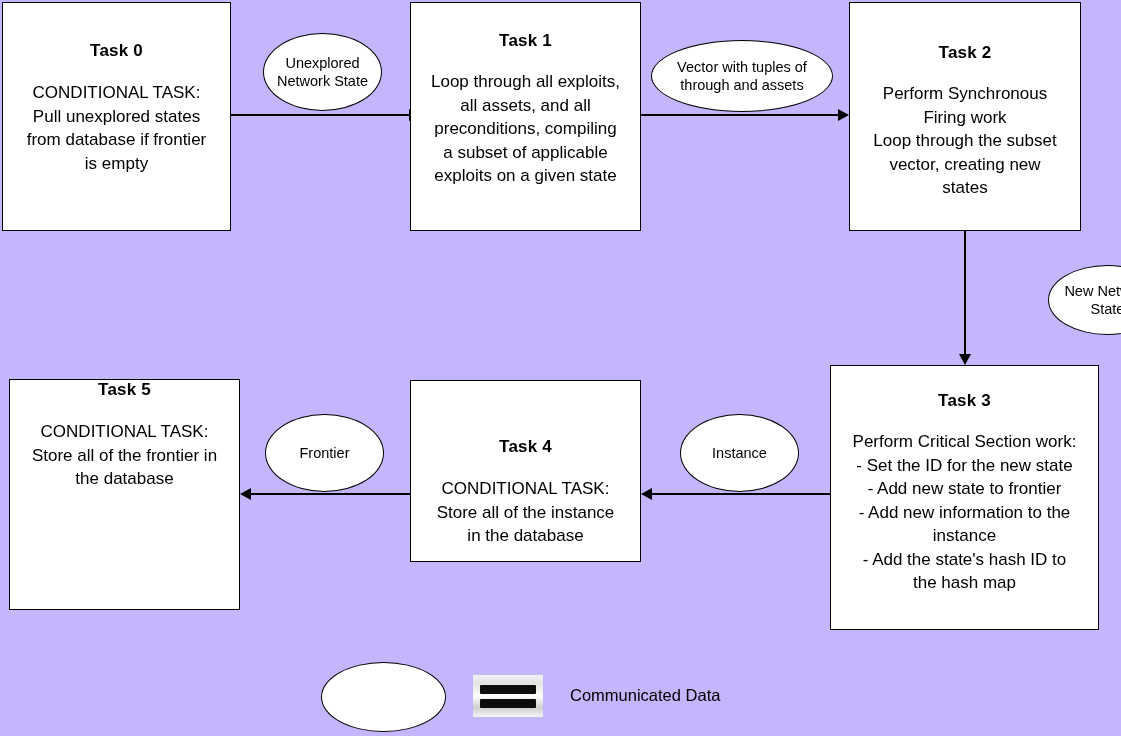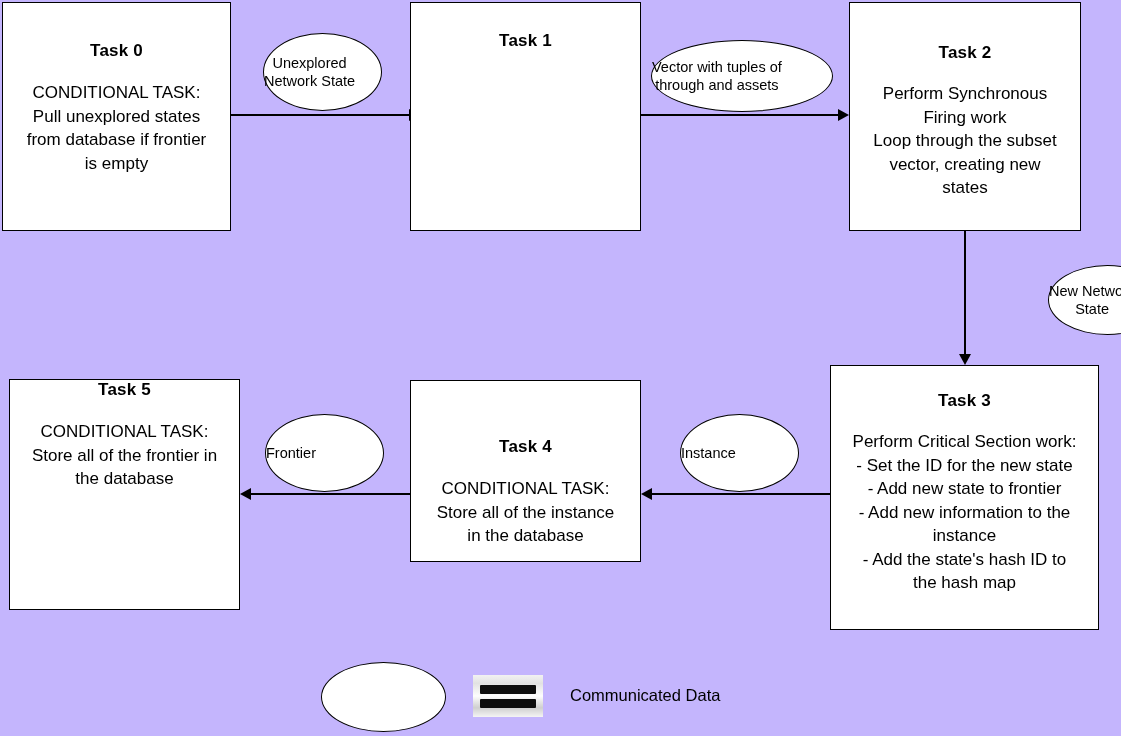--- a/index.html
+++ b/index.html
@@ -44,21 +44,21 @@
   }
   
   .ellipse {
     position: absolute;
     box-sizing: border-box;
     border: 1.4px solid #000000;
     border-radius: 50%;
     background: #ffffff;
     display: flex;
     align-items: center;
-    justify-content: flex-start;
+    justify-content: center;
     text-align: center;
     font-size: 14.5px;
     line-height: 18px;
     white-space: pre-line;
     z-index: 4;
   }
   
   .conn {
     position: absolute;
     background: #000000;
@@ -144,20 +144,25 @@
   <div class="task-box" style="left:2px; top:2px; width:229px; height:229px; padding-top:38px;">
     <div class="task-title">Task 0</div>
     <div class="task-body" style="margin-top:20px;">CONDITIONAL TASK:
 Pull unexplored states
 from database if frontier
 is empty</div>
   </div>
 
   <div class="task-box" style="left:410px; top:2px; width:231px; height:229px; padding-top:28px;">
     <div class="task-title">Task 1</div>
+    <div class="task-body" style="margin-top:19px;">Loop through all exploits,
+all assets, and all
+preconditions, compiling
+a subset of applicable
+exploits on a given state</div>
   </div>
 
   <div class="task-box" style="left:849px; top:2px; width:232px; height:229px; padding-top:40px;">
     <div class="task-title">Task 2</div>
     <div class="task-body" style="margin-top:19px;">Perform Synchronous
 Firing work
 Loop through the subset
 vector, creating new
 states</div>
   </div>

